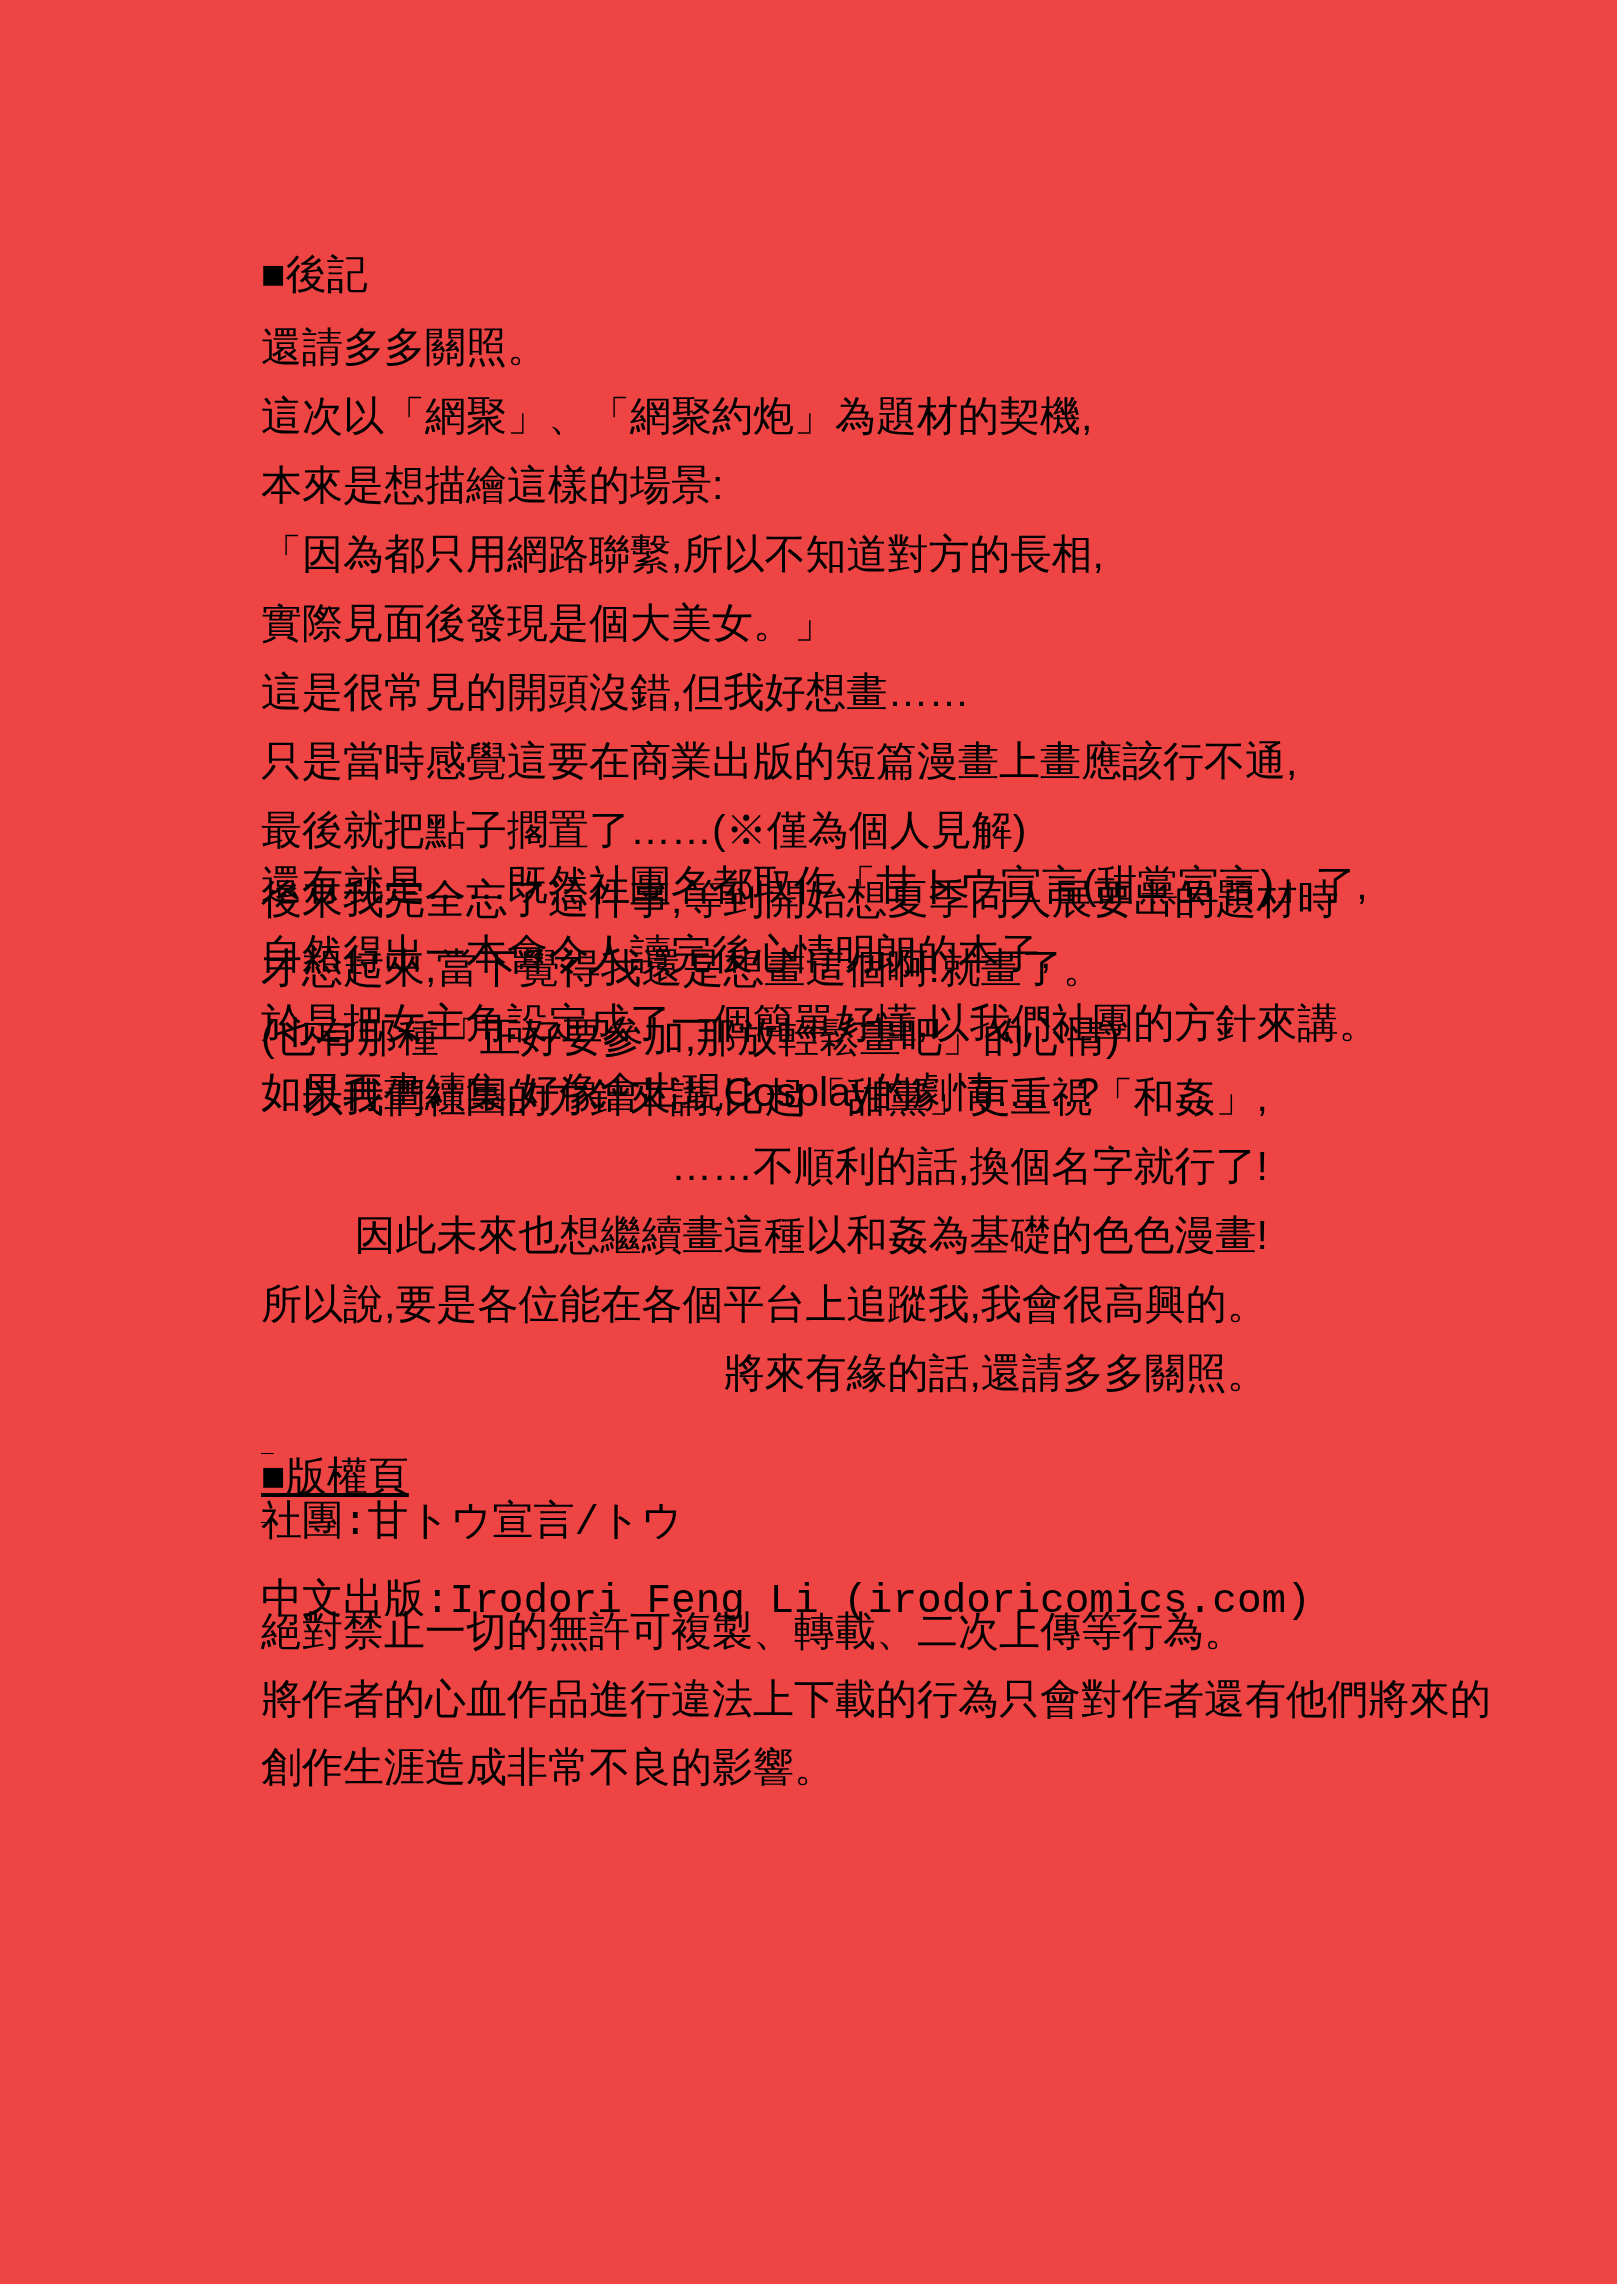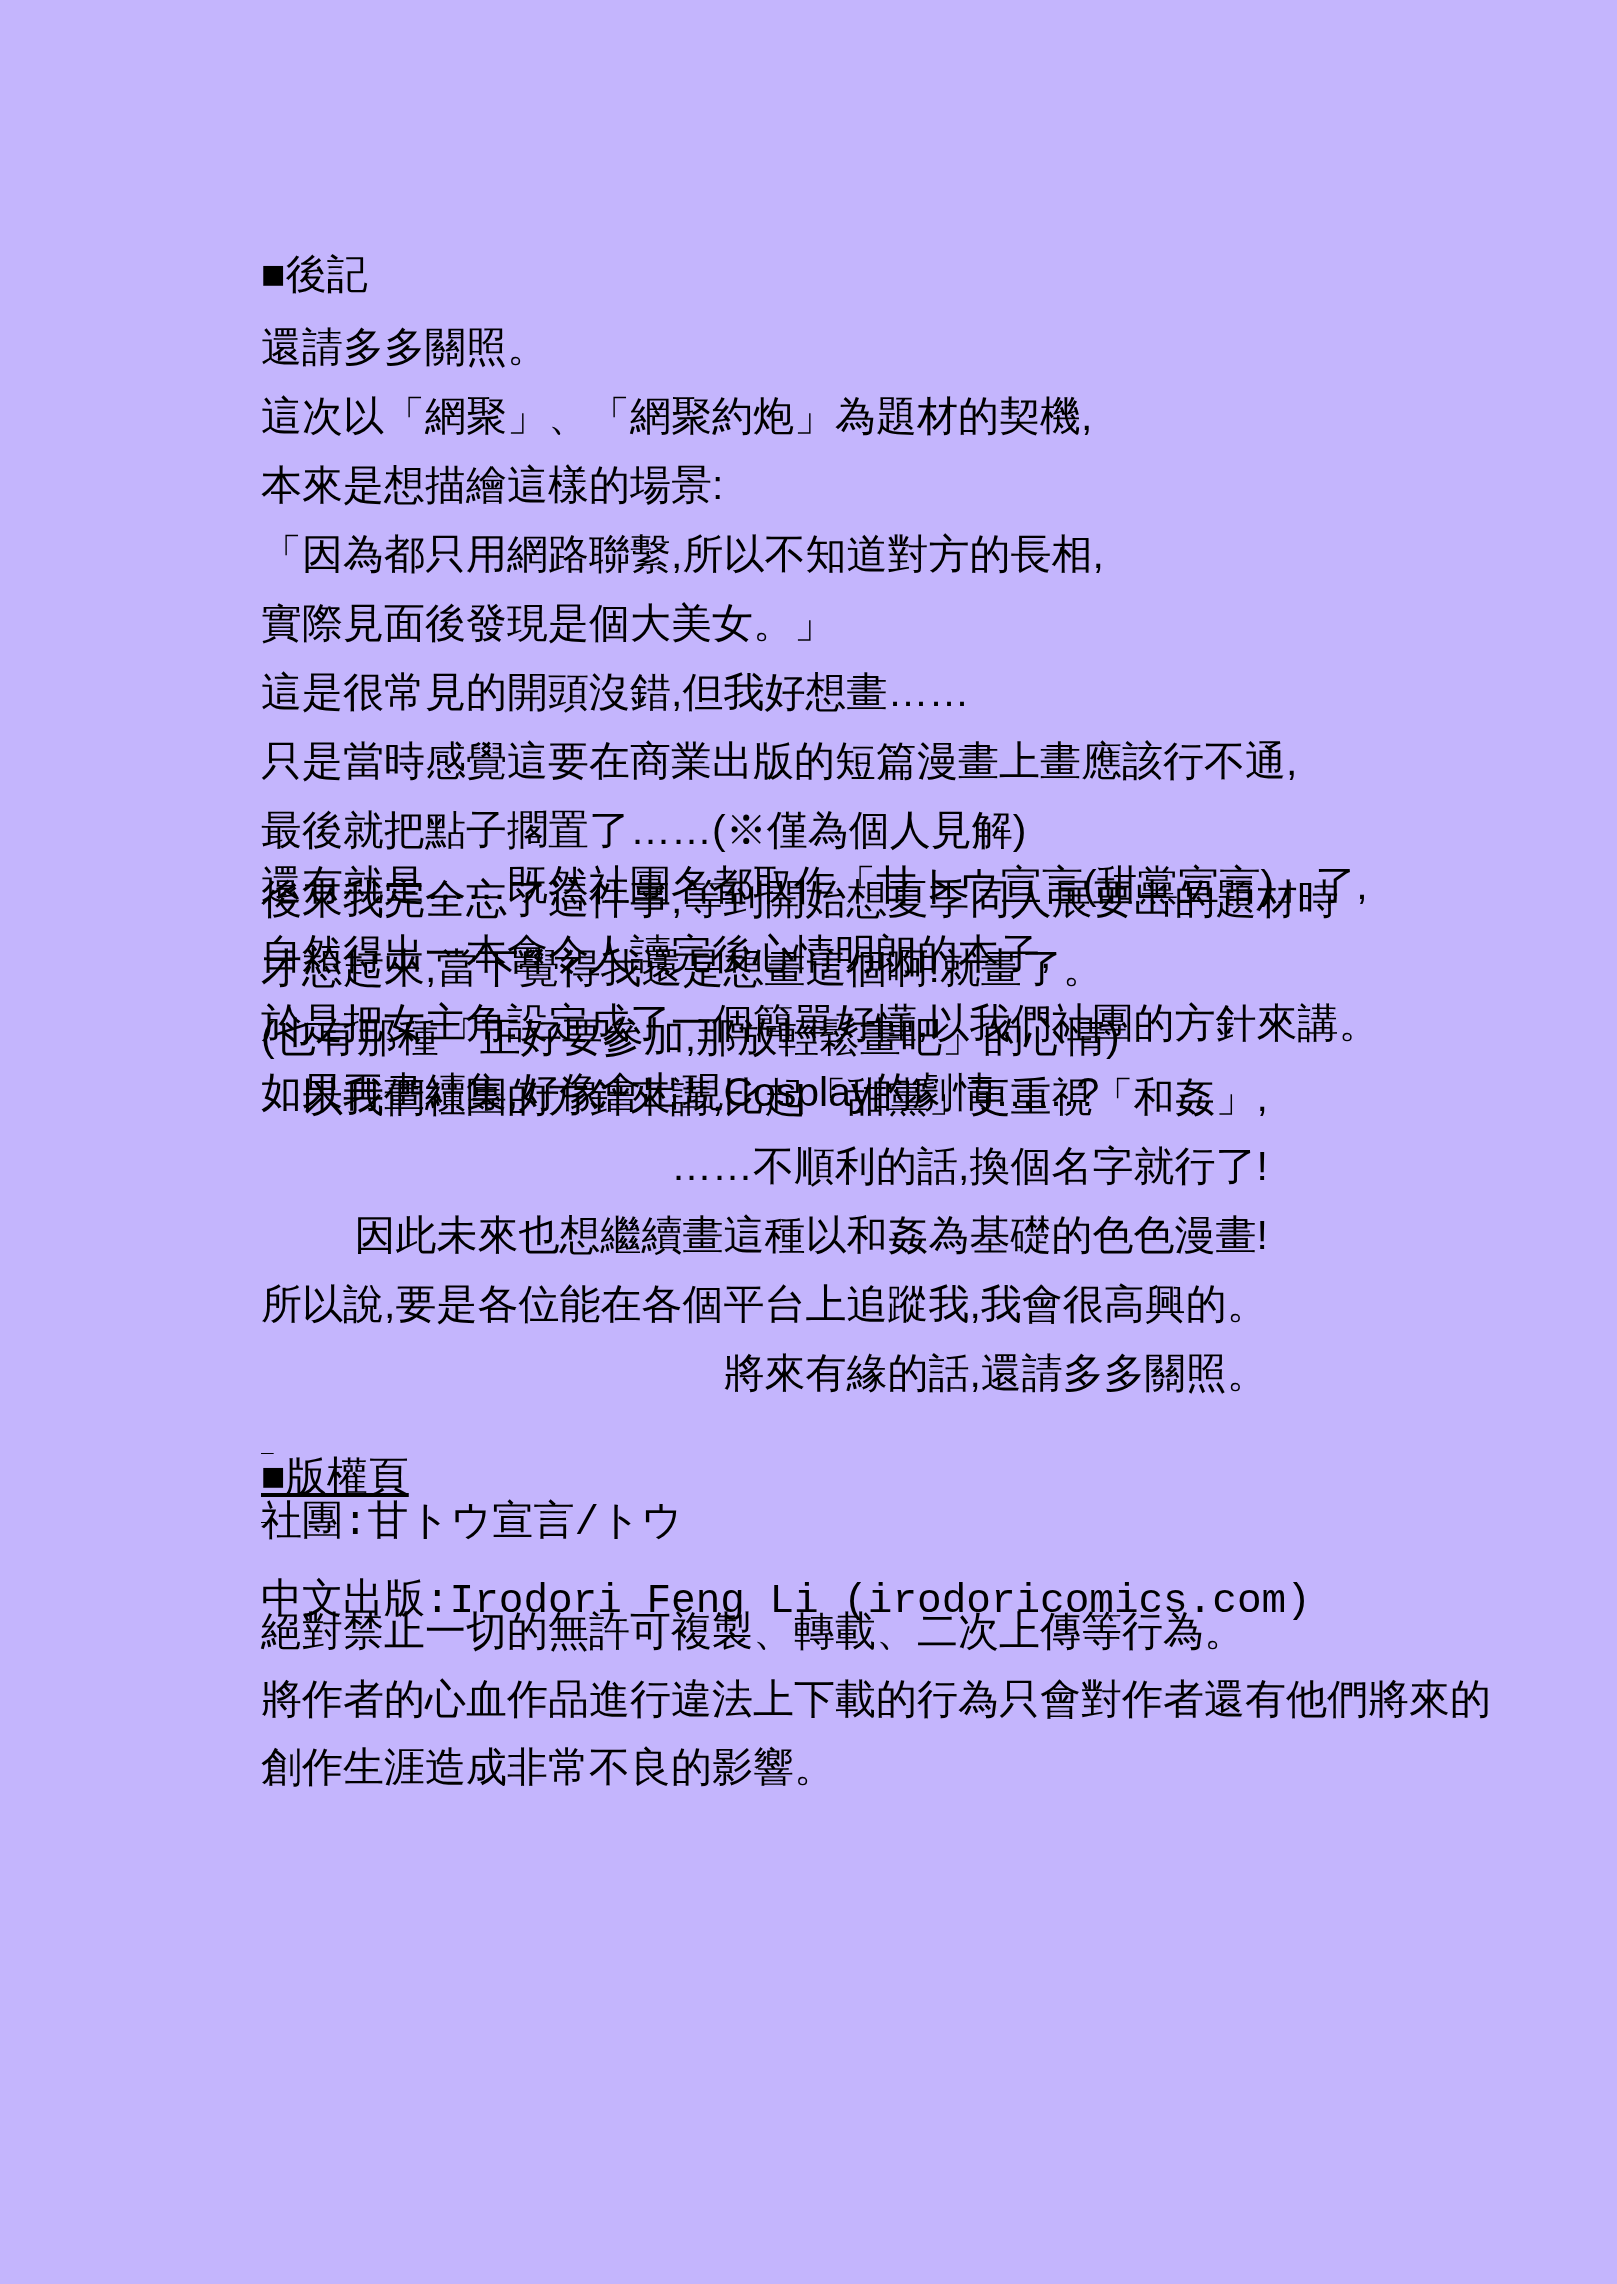--- a/index.html
+++ b/index.html
@@ -9,21 +9,21 @@
     background: #ffffff;
     color: #000000;
     position: relative;
     font-family: "Liberation Sans", sans-serif;
     font-weight: 500;
     overflow: hidden;
   }
   .page {
     position: absolute;
     inset: 0;
-    background: #c4b5fd;
+    background: #ef4444;
   }
   .block {
     position: absolute;
     left: 261px;
     white-space: pre;
   }
   .line {
     font-size: 41px;
     line-height: 45px;
     white-space: pre;

